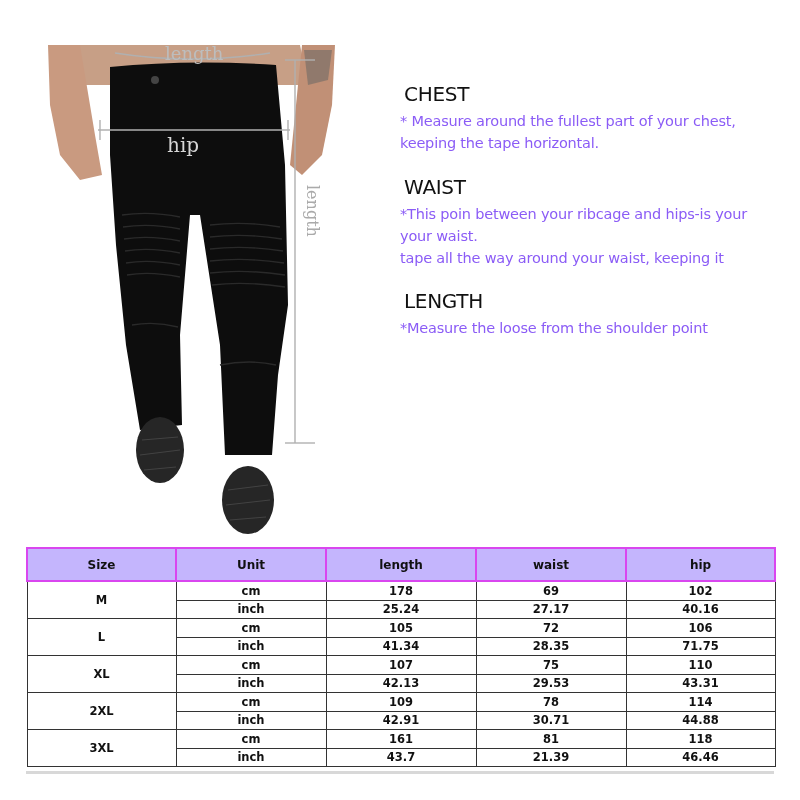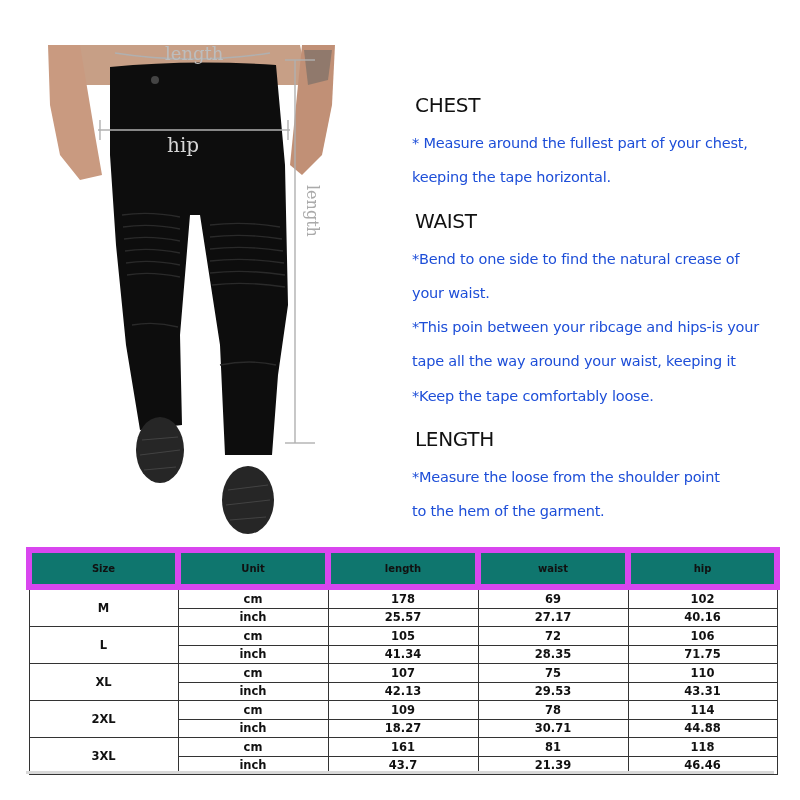--- a/index.html
+++ b/index.html
@@ -1,24 +1,24 @@
 <!DOCTYPE html>
 <html><head>
 <meta charset="utf-8">
 <style>
   html, body { margin:0; padding:0; }
   body { width:800px; height:800px; background:#ffffff; position:relative; overflow:hidden; font-family:"DejaVu Sans", sans-serif; }
   .photo { position:absolute; left:40px; top:45px; width:300px; height:490px; }
   .label-svg { position:absolute; left:0; top:0; }
   .guide { position:absolute; left:400px; top:78px; width:390px; color:#1a1a1a; }
   .guide .section { margin-bottom:20px; }
-  .guide h2 { margin:15px; font-size:20px; font-weight:normal; letter-spacing:-0.3px; line-height:24px; color:#111; }
-  .guide p { margin:12px; font-size:14.5px; line-height:22.3px; color:#1d4ed8; letter-spacing:-0.2px; }
+  .guide h2 { margin:4px; font-size:20px; font-weight:normal; letter-spacing:-0.3px; line-height:24px; color:#111; }
+  .guide p { margin:0; font-size:14.5px; line-height:22.3px; color:#8b5cf6; letter-spacing:-0.2px; }
   table.sizes { position:absolute; left:26px; top:547px; width:748px; border-collapse:collapse; table-layout:fixed; font-family:"DejaVu Sans", sans-serif; font-weight:bold; font-size:11.5px; color:#111; }
-  table.sizes th { background:#0f766e; height:29px; border:6px solid #d946ef; font-weight:bold; font-size:10px; }
+  table.sizes th { background:#c4b5fd; height:29px; border:2px solid #d946ef; font-weight:bold; font-size:12px; }
   table.sizes td { height:17.5px; border:1px solid #333; text-align:center; padding:0; }
   table.sizes td.size { font-size:11.5px; }
   .shadow-bar { position:absolute; left:26px; top:771px; width:748px; height:3px; background:#d8d8d8; }
 </style>
 </head>
 <body>
 
 <div class="photo">
   <svg class="label-svg" width="300" height="490" viewBox="0 0 300 490">
 
@@ -76,30 +76,27 @@
 </div>
 
 <div class="guide">
   <div class="section">
     <h2>CHEST</h2>
     <p>* Measure around the fullest part of your chest,</p>
     <p>keeping the tape horizontal.</p>
   </div>
   <div class="section">
     <h2>WAIST</h2>
-    <p>*Bend to one side to find the natural crease of</p>
+    <p>*This poin between your ribcage and hips-is your</p>
     <p>your waist.</p>
-    <p>*This poin between your ribcage and hips-is your</p>
     <p>tape all the way around your waist, keeping it</p>
-    <p>*Keep the tape comfortably loose.</p>
   </div>
   <div class="section">
     <h2>LENGTH</h2>
     <p>*Measure the loose from the shoulder point</p>
-    <p>to the hem of the garment.</p>
   </div>
 </div>
 
 <table class="sizes">
   <colgroup>
     <col style="width:149px">
       <col style="width:150px">
       <col style="width:150px">
       <col style="width:150px">
       <col style="width:149px">
@@ -116,21 +113,21 @@
   <tbody>
     <tr>
       <td class="size" rowspan="2">M</td>
       <td>cm</td>
       <td>178</td>
       <td>69</td>
       <td>102</td>
     </tr>
     <tr>
       <td>inch</td>
-      <td>25.57</td>
+      <td>25.24</td>
       <td>27.17</td>
       <td>40.16</td>
     </tr>
     <tr>
       <td class="size" rowspan="2">L</td>
       <td>cm</td>
       <td>105</td>
       <td>72</td>
       <td>106</td>
     </tr>
@@ -155,21 +152,21 @@
     </tr>
     <tr>
       <td class="size" rowspan="2">2XL</td>
       <td>cm</td>
       <td>109</td>
       <td>78</td>
       <td>114</td>
     </tr>
     <tr>
       <td>inch</td>
-      <td>18.27</td>
+      <td>42.91</td>
       <td>30.71</td>
       <td>44.88</td>
     </tr>
     <tr>
       <td class="size" rowspan="2">3XL</td>
       <td>cm</td>
       <td>161</td>
       <td>81</td>
       <td>118</td>
     </tr>

